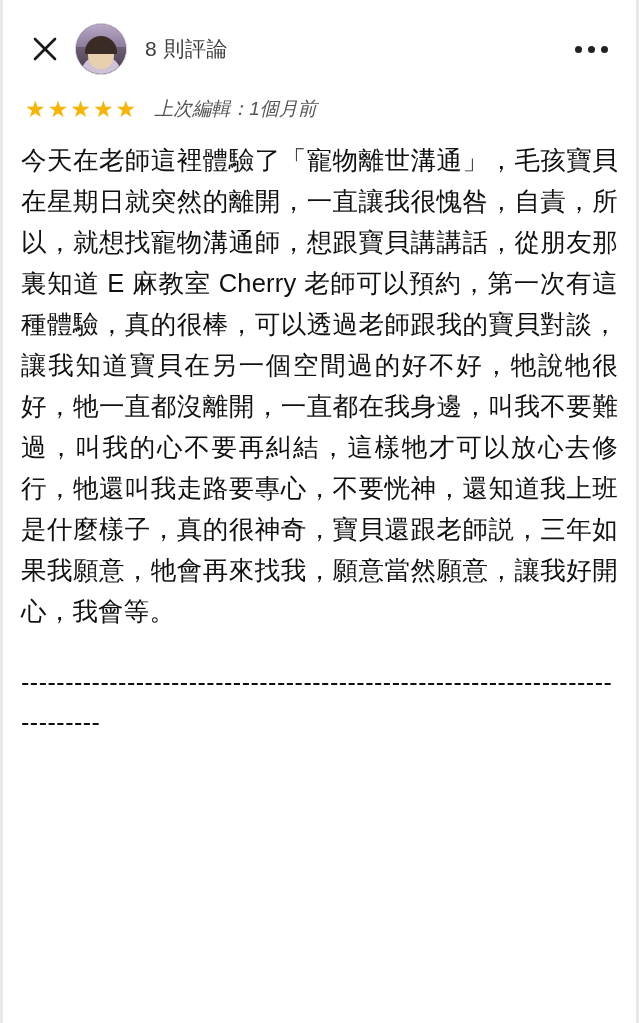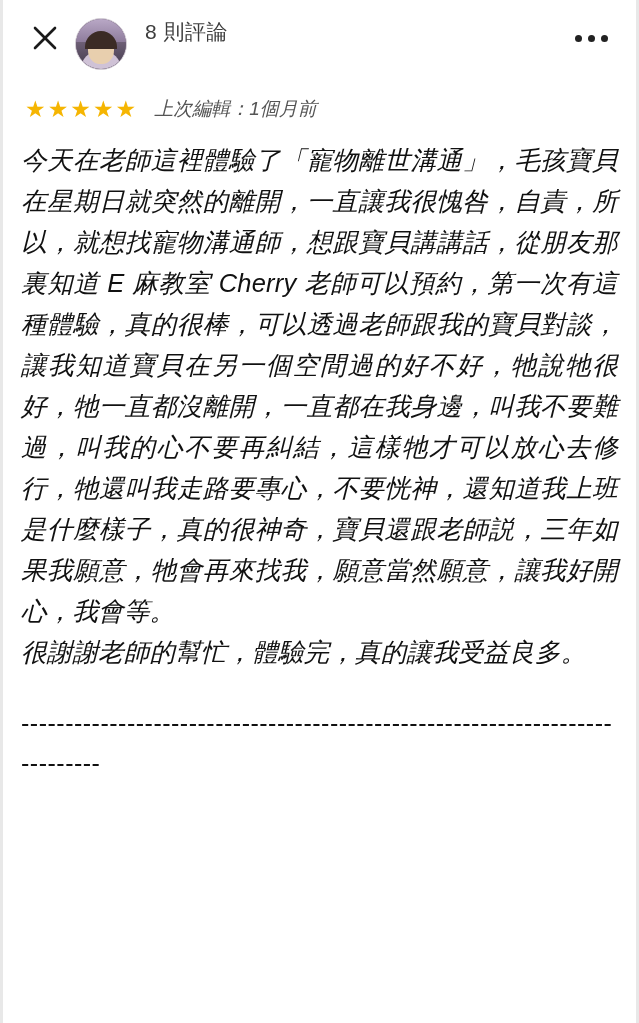--- a/index.html
+++ b/index.html
@@ -20,20 +20,21 @@
     height: 1023px;
     background: #ffffff;
     box-sizing: border-box;
     border-left: 3px solid #e8e8e8;
     border-right: 3px solid #e8e8e8;
   }
 
   
   .header {
     display: flex;
+    align-items: center;
     padding: 18px 22px 8px 22px;
     box-sizing: border-box;
     height: 88px;
   }
   .close-btn {
     width: 40px;
     height: 40px;
     flex: 0 0 40px;
     display: flex;
     align-items: center;
@@ -151,21 +152,20 @@
     padding: 10px 18px 0 18px;
     font-size: 25.5px;
     line-height: 41px;
     color: #111111;
     letter-spacing: 0.2px;
     text-align: justify;
     text-justify: inter-ideograph;
   }
   .body-text p {
     margin: 0;
-    font-style: italic;
   }
   .divider-text {
     padding: 30px 18px 0 18px;
     font-size: 25px;
     line-height: 40px;
     color: #111111;
     word-break: break-all;
     letter-spacing: 0.5px;
   }
 </style>
@@ -206,18 +206,17 @@
       <span class="star">★</span>
       <span class="star">★</span>
       <span class="star">★</span>
       <span class="star">★</span>
     </div>
     <div class="edit-info">上次編輯：1個月前</div>
   </div>
 
   <div class="body-text">
     <p>今天在老師這裡體驗了「寵物離世溝通」，毛孩寶貝在星期日就突然的離開，一直讓我很愧咎，自責，所以，就想找寵物溝通師，想跟寶貝講講話，從朋友那裏知道 E 麻教室 Cherry 老師可以預約，第一次有這種體驗，真的很棒，可以透過老師跟我的寶貝對談，讓我知道寶貝在另一個空間過的好不好，牠說牠很好，牠一直都沒離開，一直都在我身邊，叫我不要難過，叫我的心不要再糾結，這樣牠才可以放心去修行，牠還叫我走路要專心，不要恍神，還知道我上班是什麼樣子，真的很神奇，寶貝還跟老師説，三年如果我願意，牠會再來找我，願意當然願意，讓我好開心，我會等。</p>
-    <p>很謝謝老師的幫忙，體驗完，真的讓我受益良多。</p>
   </div>
 
   <div class="divider-text">----------------------------------------------------------------------------</div>
 
 </div>
 
 </body></html>

